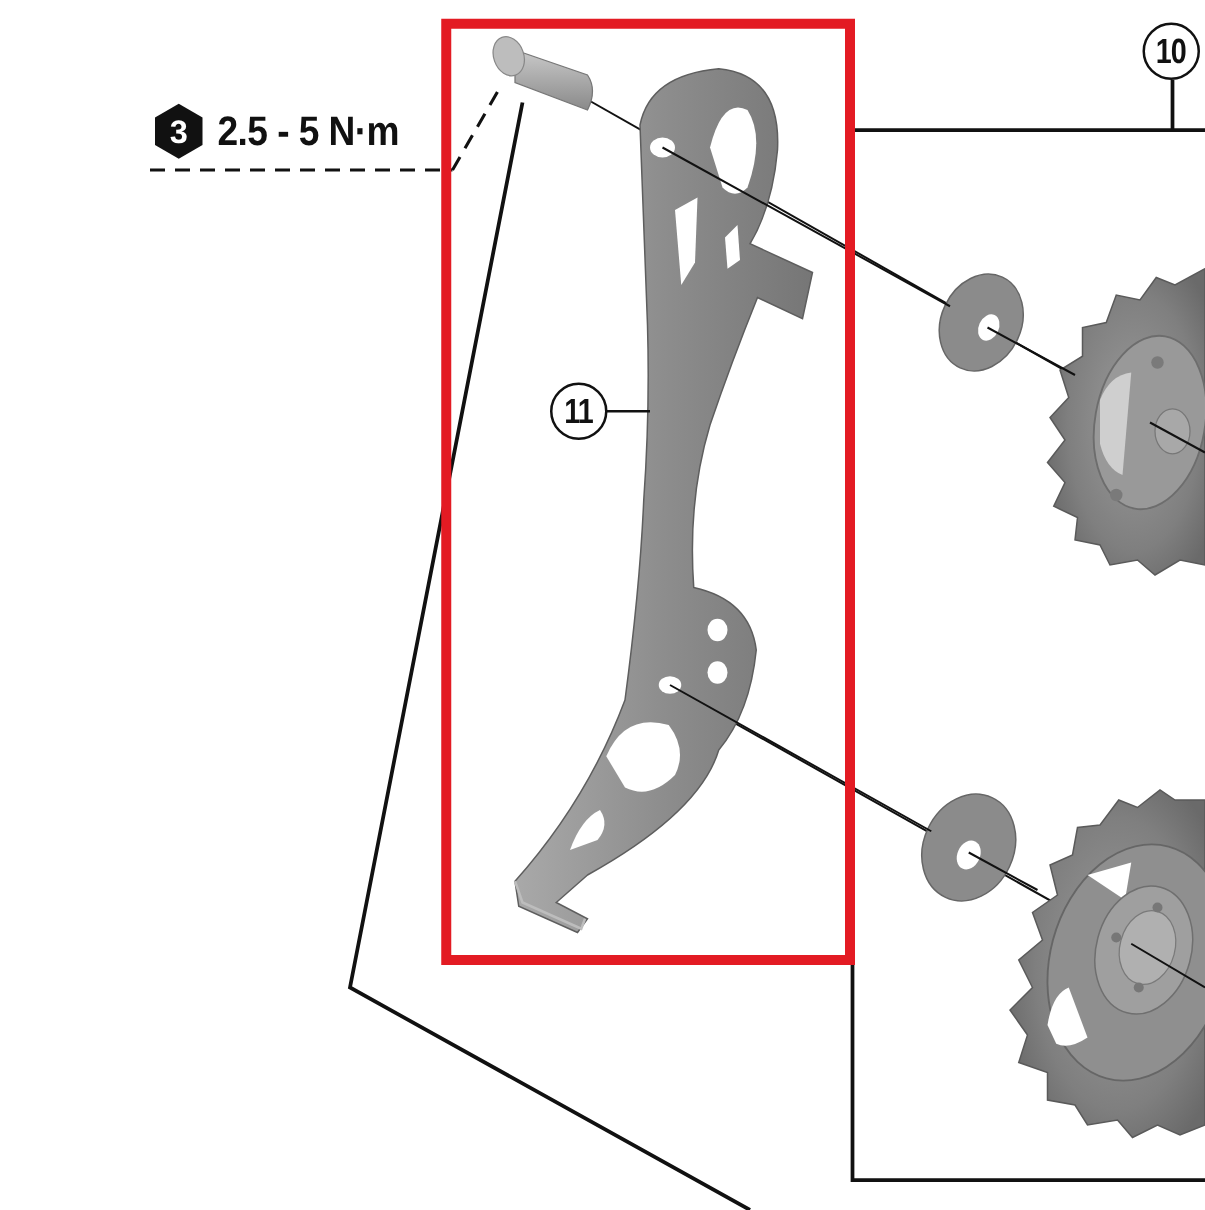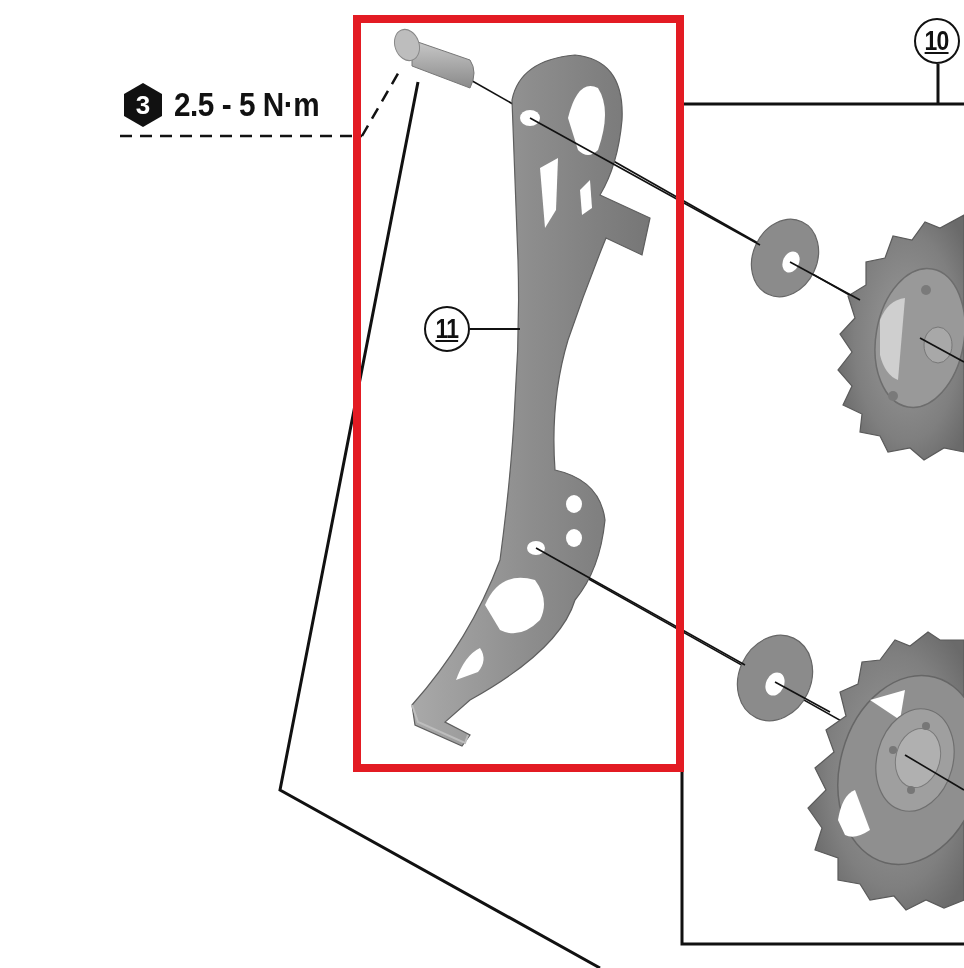--- a/index.html
+++ b/index.html
@@ -11,21 +11,21 @@
   .torque-hex { width: 46px; height: 46px; position: relative; }
   .torque-hex svg { position: absolute; left: 0; top: 0; }
   .torque-hex span { position: absolute; left: 0; top: 0; width: 46px; height: 46px;
                      display: flex; align-items: center; justify-content: center;
                      color: #fff; font-weight: bold; font-size: 26px; }
   .torque-value { font-weight: bold; font-size: 33px; color: #111; letter-spacing: -0.5px;
                   transform: scaleX(0.9); transform-origin: left center; white-space: nowrap; }
   .callout { position: absolute; width: 46px; height: 46px; border: 2.5px solid #111;
              border-radius: 50%; background: #fff; box-sizing: border-box;
              display: flex; align-items: center; justify-content: center;
-             font-weight: bold; font-size: 28px; color: #111; letter-spacing: -1px; text-decoration: underline; }
+             font-weight: bold; font-size: 28px; color: #111; letter-spacing: -1px; }
   .callout span { transform: scaleX(0.82); }
 </style>
 </head>
 <body>
 
 <svg id="diagram" width="964" height="968" viewBox="0 0 964 968" xmlns="http://www.w3.org/2000/svg">
   <defs>
     <linearGradient id="gPlate" x1="0" y1="0" x2="1" y2="0">
       <stop offset="0" stop-color="#a9a9a9"></stop>
       <stop offset="0.5" stop-color="#8d8d8d"></stop>
@@ -137,15 +137,15 @@
     </svg>
     <span>3</span>
   </div>
   <div class="torque-value">2.5 - 5 N·m</div>
 </div>
 
 <div class="callout" style="left:914px; top:18px;">
   <span>10</span>
 </div>
 
-<div class="callout" style="left:424px; top:306px;">
+<div class="callout" style="left:440px; top:306px;">
   <span>11</span>
 </div>
 
 </body></html>

